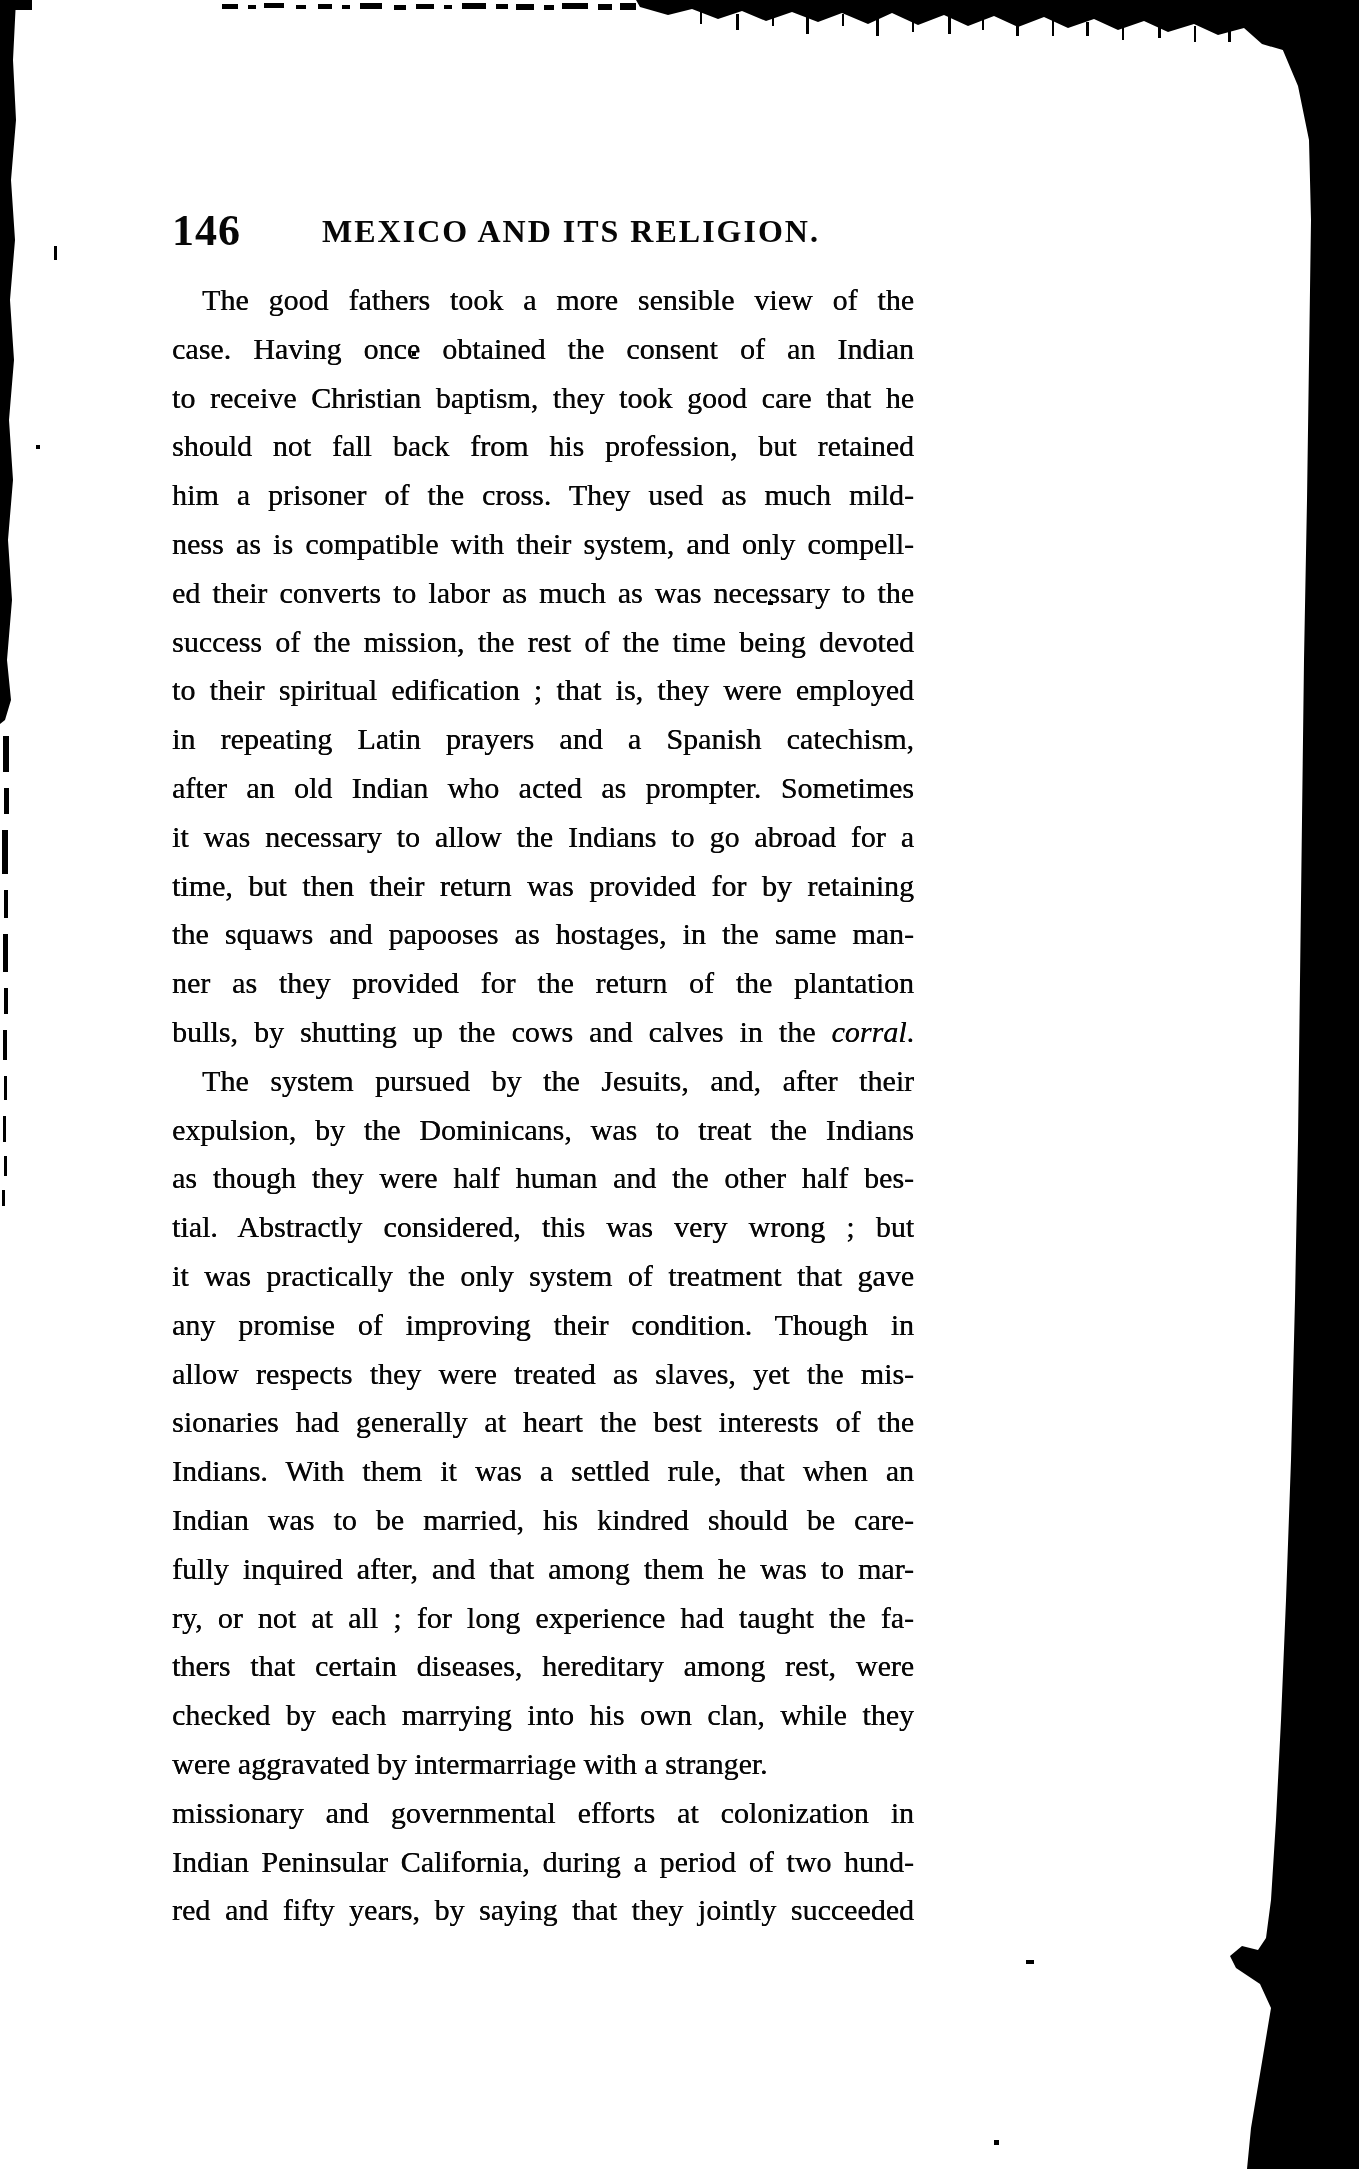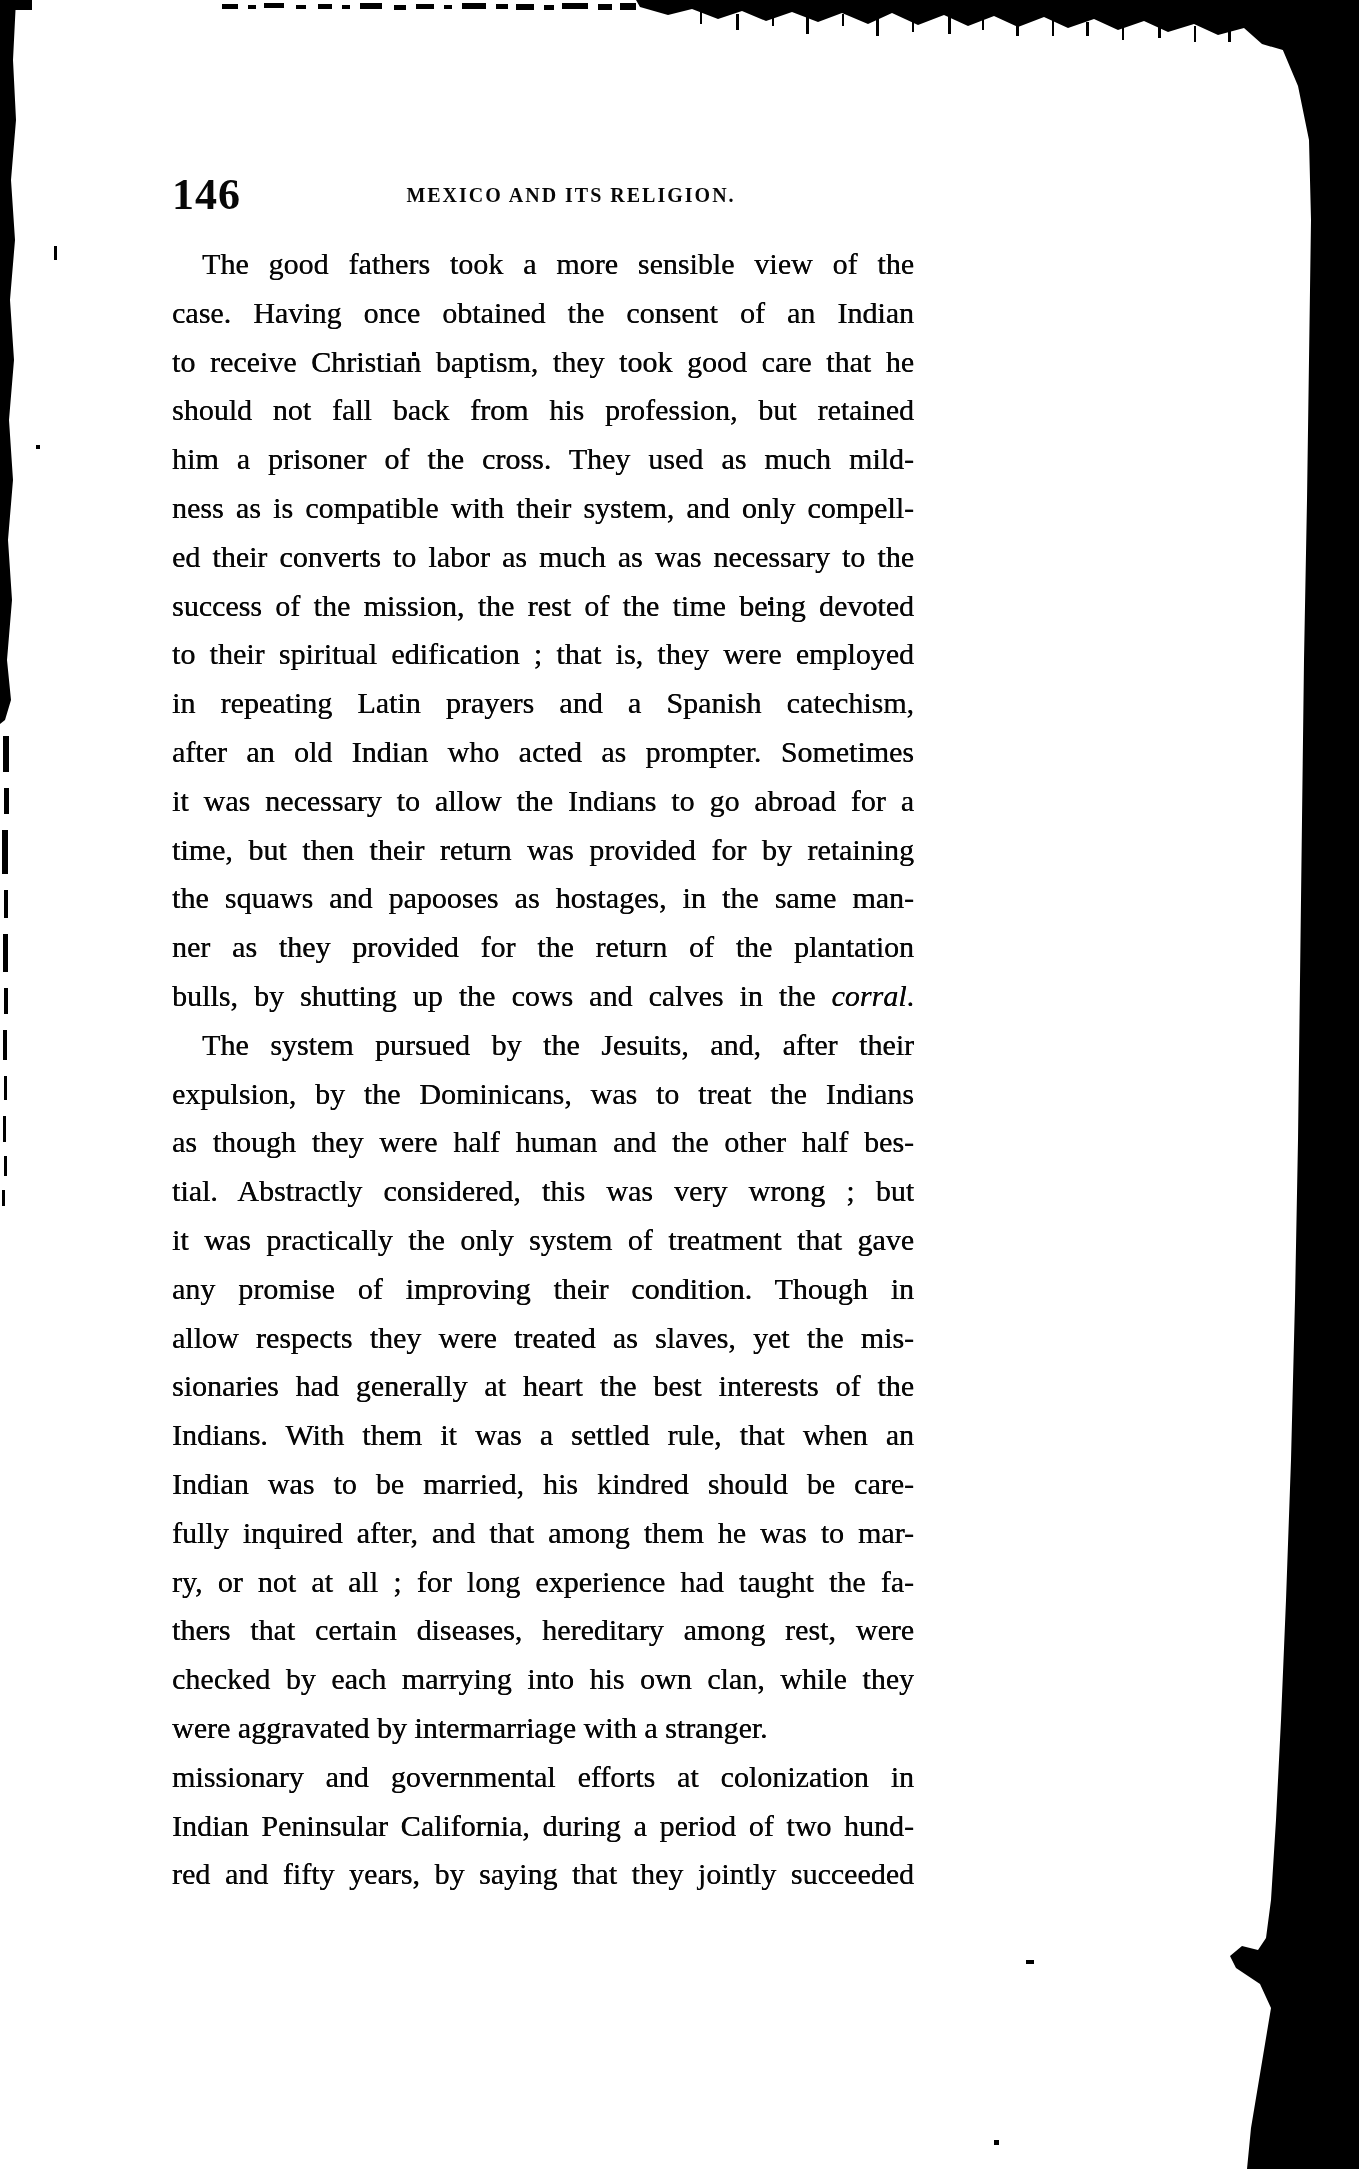--- a/index.html
+++ b/index.html
@@ -32,24 +32,25 @@
   .page-number{
     position:absolute;
     left:0;top:0;
     font-size:44px;
     font-weight:bold;
     letter-spacing:1px;
   }
   .running-title{
     text-align:center;
     padding-left:56px;
-    font-size:20px;
+    font-size:32px;
     font-weight:bold;
     letter-spacing:2px;
     white-space:nowrap;
+    margin-top:36px;
   }
   .body-text{
     margin-top:24px;
     font-size:30px;
     line-height:48.8px;
     text-shadow:0.3px 0 0 currentColor;
   }
   .line{
     text-align:justify;
     text-align-last:justify;

